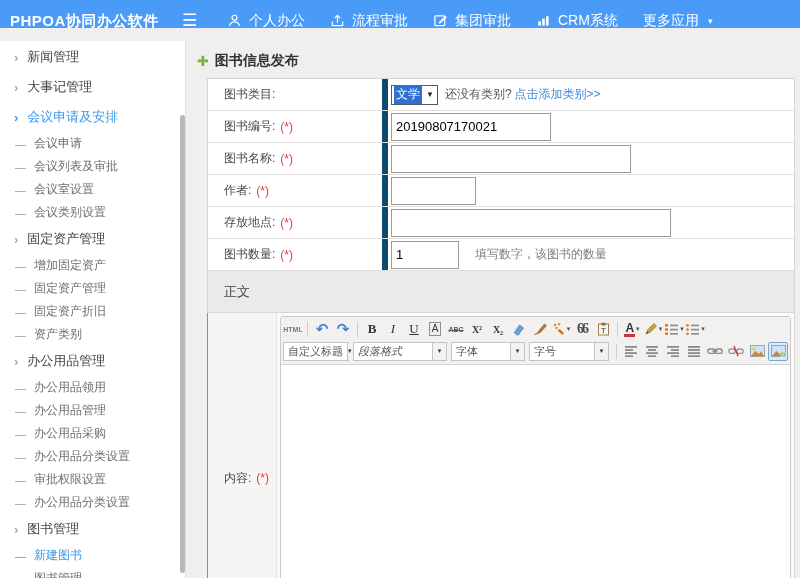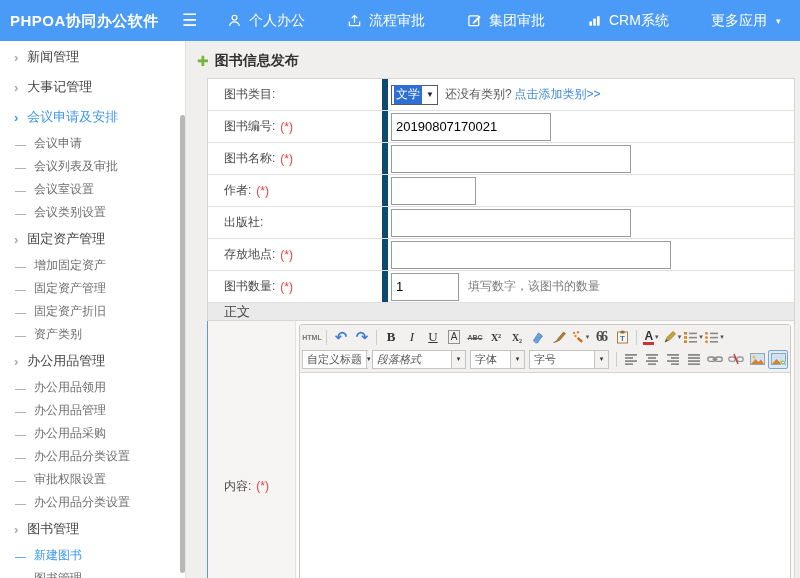--- a/index.html
+++ b/index.html
@@ -1,25 +1,25 @@
 <!DOCTYPE html>
 <html><head>
 <meta charset="utf-8">
 <style>
   * { margin:0; padding:0; box-sizing:border-box; }
   html,body { width:800px; height:578px; overflow:hidden; background:#f1efed;
               font-family:"Liberation Sans","DejaVu Sans",sans-serif; }
 
   
-  .header { position:absolute; top:0; left:0; width:800px; height:41px; background:#4a9af7; }
+  .header { position:absolute; top:0; left:0; width:800px; height:28px; background:#4a9af7; }
   .logo { position:absolute; left:10px; top:0; height:41px; line-height:41px;
           color:#fff; font-size:15px; font-weight:bold; letter-spacing:.5px; }
   .hamburger { position:absolute; left:182px; top:0; height:41px; line-height:41px;
                color:#fff; font-size:17px; cursor:pointer; }
-  .nav { position:absolute; left:227px; top:0; height:41px; display:flex; align-items:center; gap:42px; }
+  .nav { position:absolute; left:227px; top:0; height:41px; display:flex; align-items:center; gap:25px; }
   .nav-item { display:flex; align-items:center; gap:7px; color:#fff; font-size:14px; cursor:pointer; }
   .nav-item svg { display:block; }
   .nav-caret { font-size:9px; margin-left:2px; }
 
   
   .sidebar { position:absolute; top:41px; left:0; width:186px; height:537px;
              background:#fff; border-right:1px solid #e3e1df; padding-top:1px; }
   .mi-parent { height:30px; display:flex; align-items:center; padding-left:14px;
                font-size:13px; color:#454545; cursor:pointer; }
   .mi-parent .chev { color:#a8a8a8; font-size:13px; margin-right:9px; font-weight:bold; }
@@ -40,29 +40,29 @@
 
   .form { margin-left:21px; width:588px; background:#fff;
           border:1px solid #d8d6d4; border-bottom:none; }
   .frow { display:flex; align-items:stretch; border-bottom:1px solid #e2e0de; height:32px; }
   .flabel { width:180px; display:flex; align-items:center; padding-left:16px;
             font-size:12px; color:#4a4a4a; border-right:6px solid #0c4a6e; }
   .req { color:#e04343; margin-left:5px; font-size:12px; }
   .fval { flex:1; display:flex; align-items:center; padding-left:3px; }
   .fval input { border:1px solid #9a9a9a; height:21px; font-size:13px; padding:13px 4px;
                 font-family:inherit; background:#fff; }
-  .hint { font-size:12px; color:#7d7d7d; margin-left:9px; }
+  .hint { font-size:12px; color:#7d7d7d; margin-left:16px; }
   .cat-select { display:inline-flex; align-items:center; height:20px; border:1px solid #5a5a5a;
                 background:#fff; padding:0 3px 0 2px; cursor:pointer; }
   .cat-select .val { background:#2e6fd3; color:#fff; font-size:12px; padding:1px 2px; }
   .cat-select .sc { font-size:8px; color:#222; margin-left:4px; }
   .cat-plain { font-size:12px; color:#555; margin-left:7px; }
   .cat-link { font-size:12px; color:#3b87d9; margin-left:3px; text-decoration:none; cursor:pointer; }
 
-  .section-row { height:18px; background:#eaeaea; display:flex; align-items:center;
+  .section-row { height:42px; background:#eaeaea; display:flex; align-items:center;
                  padding-left:16px; font-size:13px; color:#444;
                  border-bottom:1px solid #d8d6d4; }
 
   .content-row { display:flex; height:330px; border-left:1px solid #5b9bd5; margin-left:-1px; }
   .content-label { width:181px; background:#f6f5f3; display:flex; align-items:center;
                    padding-left:16px; font-size:12px; color:#4a4a4a;
                    border-right:1px solid #e6e4e2; }
   .content-val { flex:1; padding:3px; background:#fbfaf9; }
 
   
@@ -86,21 +86,21 @@
   .g-fcolor { font-size:12px; font-weight:bold; color:#333; border-bottom:3px solid #c33;
               line-height:12px; padding:0 1px; }
   .caret-xs { font-size:7px; color:#555; margin-left:1px; }
   .tb.selected { border:1px solid #7aa7d0; background:#dceafa; }
 
   .dd { height:19px; border:1px solid #c4c4c4; background:#fff; display:inline-flex;
         align-items:center; margin-right:3px; cursor:pointer; }
   .dd .dlabel { font-size:11px; color:#555; padding:0 4px; flex:1; white-space:nowrap; }
   .dd .dcaret { width:14px; height:100%; border-left:1px solid #c4c4c4; background:#f3f2f0;
                 display:flex; align-items:center; justify-content:center; font-size:7px; color:#333; }
-  .dd-1 { width:66px; } .dd-2 { width:94px;font-style:italic; } .dd-3 { width:55px; } .dd-4 { width:80px; }
+  .dd-1 { width:66px; } .dd-2 { width:94px;font-style:italic; } .dd-3 { width:74px; } .dd-4 { width:80px; }
   .editor-body { flex:1; background:#fff; }
 </style>
 </head>
 <body>
 
 <div class="header">
   <div class="logo">PHPOA协同办公软件</div>
   <div class="hamburger">☰</div>
   <div class="nav">
     <div class="nav-item">
@@ -285,28 +285,20 @@
     <div class="frow">
       <div class="flabel">
         <span>作者:</span>
         <span class="req">(*)</span>
       </div>
       <div class="fval">
         <input style="width: 85px;">
       </div>
     </div>
 
-    <div class="frow">
-      <div class="flabel">
-        <span>出版社:</span>
-      </div>
-      <div class="fval">
-        <input style="width: 240px;">
-      </div>
-    </div>
 
     <div class="frow">
       <div class="flabel">
         <span>存放地点:</span>
         <span class="req">(*)</span>
       </div>
       <div class="fval">
         <input style="width: 280px;">
       </div>
     </div>

